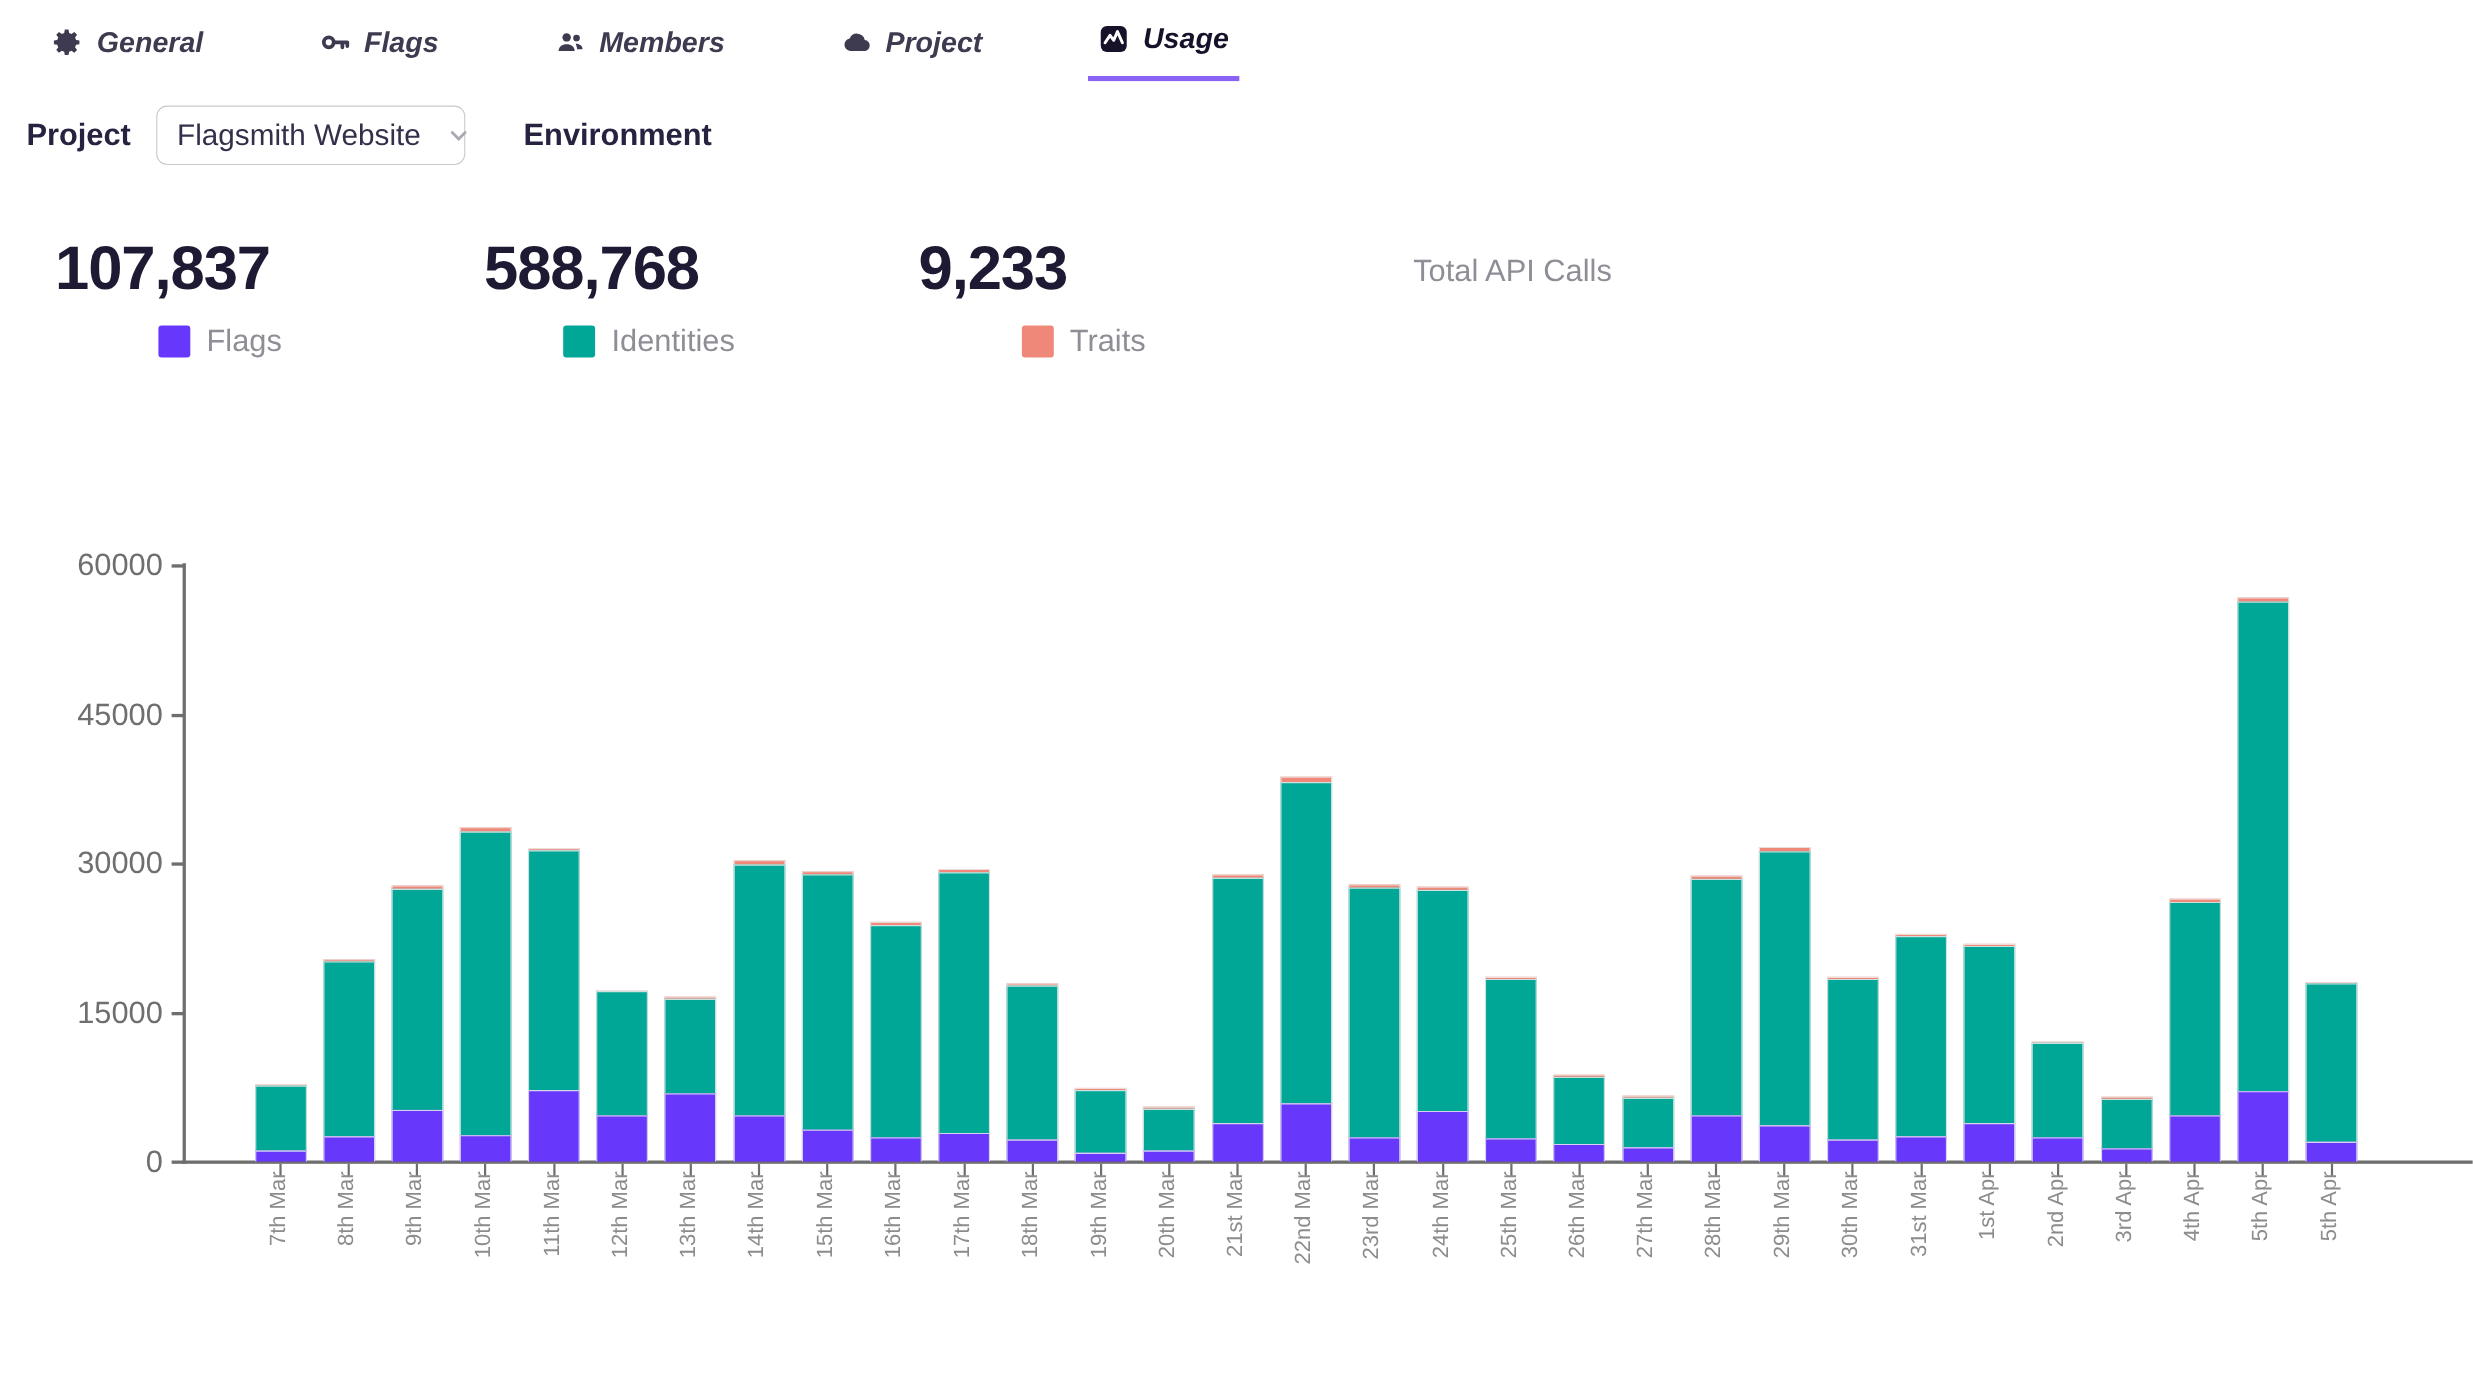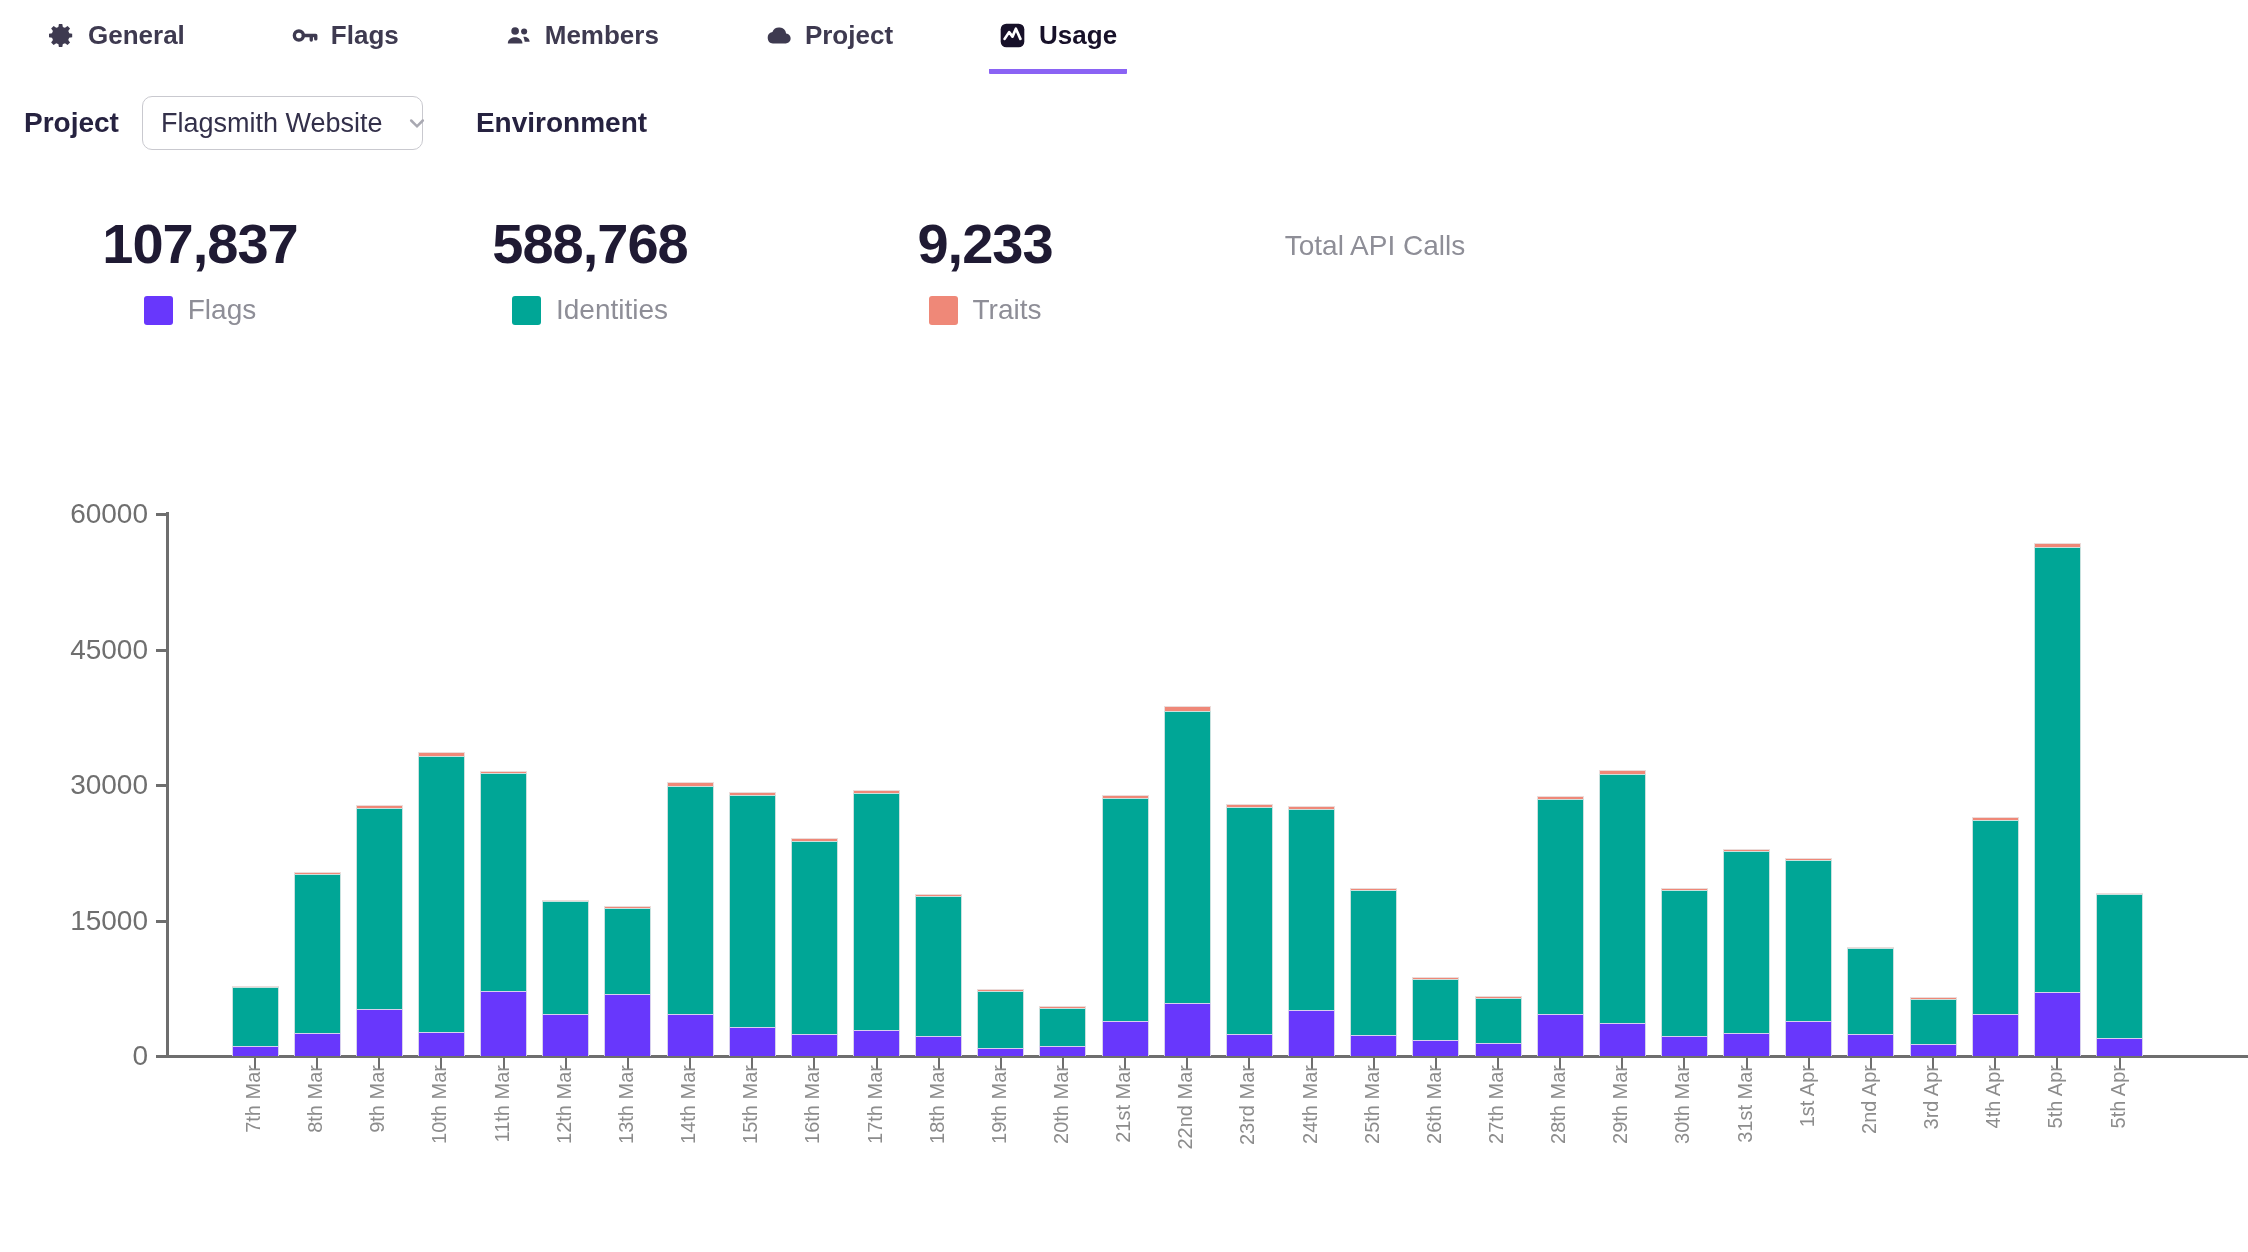--- a/index.html
+++ b/index.html
@@ -7,21 +7,21 @@
     width: 2248px; height: 1252px;
     background: #ffffff;
     font-family: "Liberation Sans", sans-serif;
     overflow: hidden;
     position: relative;
   }
 
   
   .tabs {
     position: absolute; top: 12px; left: 38px;
-    display: flex; align-items: flex-start; gap: 86px;
+    display: flex; align-items: center; gap: 86px; font-style: italic;
   }
   .tab {
     display: flex; align-items: center; gap: 13px;
     padding: 8px 10px 18px 10px;
     color: #3e3a50; font-size: 26px; font-weight: 600;
     cursor: pointer; white-space: nowrap;
   }
   .tab .ticon { width: 27px; height: 27px; flex: 0 0 auto; }
   .tab .ticon svg { width: 100%; height: 100%; display: block; }
   .tab.active {
@@ -45,21 +45,21 @@
     white-space: nowrap;
   }
   .select .sdiv { width: 1px; height: 34px; background: #d9d9de; }
   .select .schev { width: 52px; display: flex; align-items: center; justify-content: center; }
   .select .schev svg { width: 20px; height: 20px; }
   .sel-project { width: 281px; }
   .sel-env { width: 279px; margin-left: 23px; }
   .env-label { margin-left: 53px; }
 
   
-  .stat { position: absolute; top: 212px; width: 300px; text-align: center; }
+  .stat { position: absolute; top: 212px; width: 300px; }
   .stat .num {
     font-size: 56px; font-weight: 700; color: #1f1a33; letter-spacing: -1px;
     line-height: 1.15;
   }
   .stat .legend {
     margin-top: 18px; display: flex; align-items: center; justify-content: center;
     gap: 15px; font-size: 28px; color: #8e8e97;
   }
   .stat .swatch { width: 29px; height: 29px; border-radius: 3px; display: inline-block; }
 

